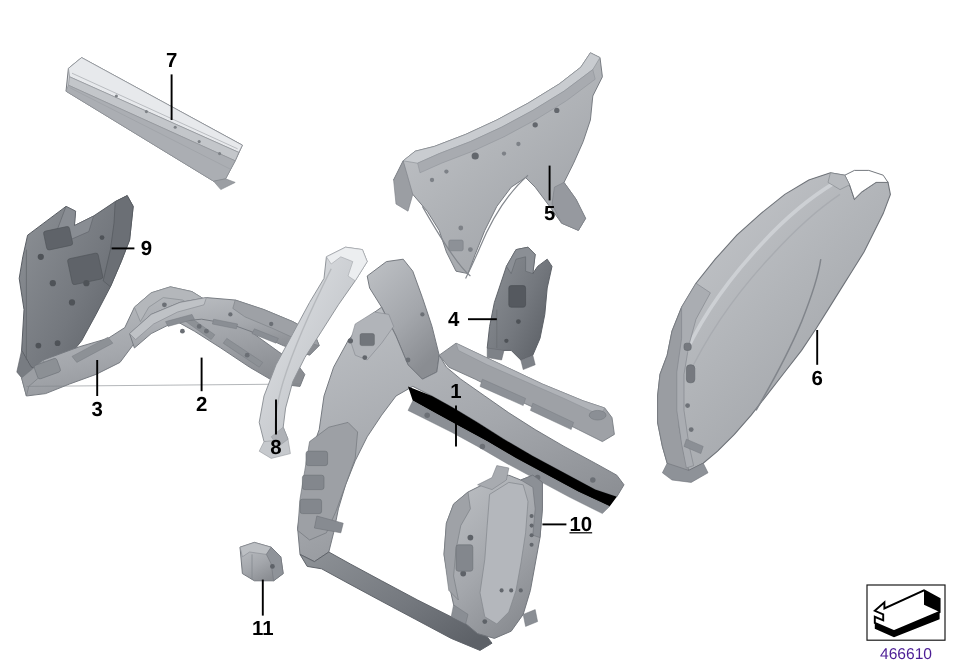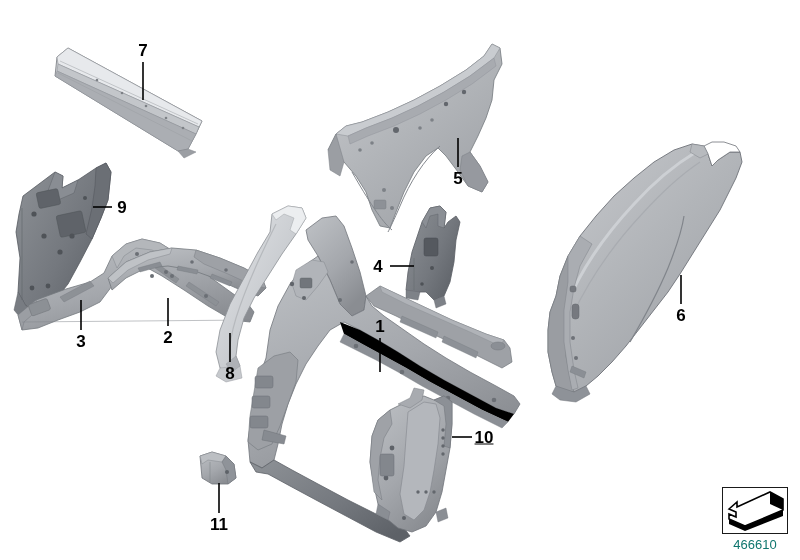--- a/index.html
+++ b/index.html
@@ -46,21 +46,21 @@
   }
   #ref-box svg { display: block; }
   #ref-number {
     position: absolute;
     left: 722px;
     top: 537px;
     width: 66px;
     text-align: center;
     font-family: "Liberation Sans", sans-serif;
     font-size: 13px;
-    color: #0f766e;
+    color: #4c1d95;
   }
 </style>
 </head>
 <body>
 
 <div id="diagram-root">
 
   <svg id="parts-svg" viewBox="0 0 800 560" xmlns="http://www.w3.org/2000/svg">
     <defs>
       <linearGradient id="gLight" x1="0" y1="0" x2="1" y2="1">

